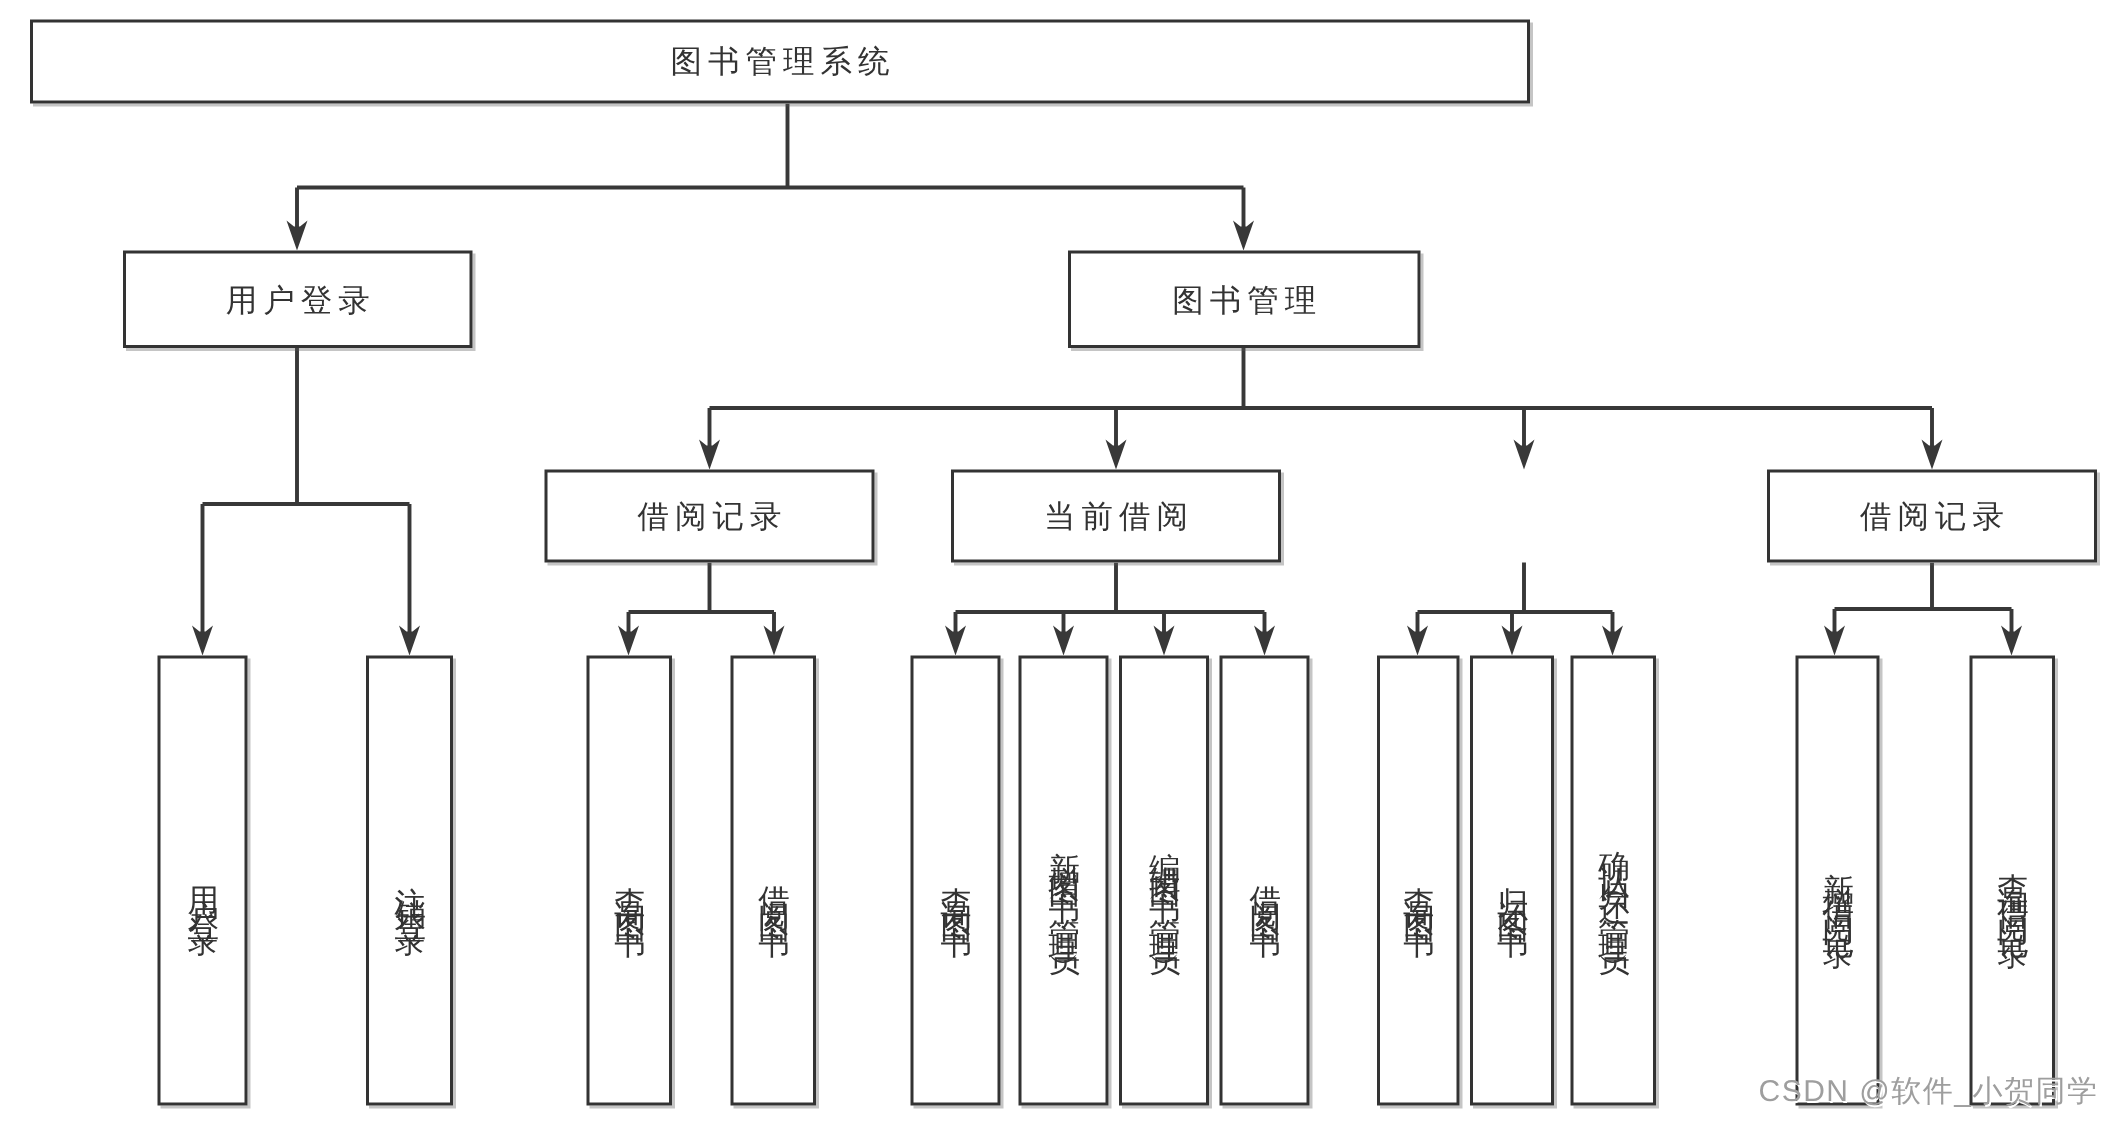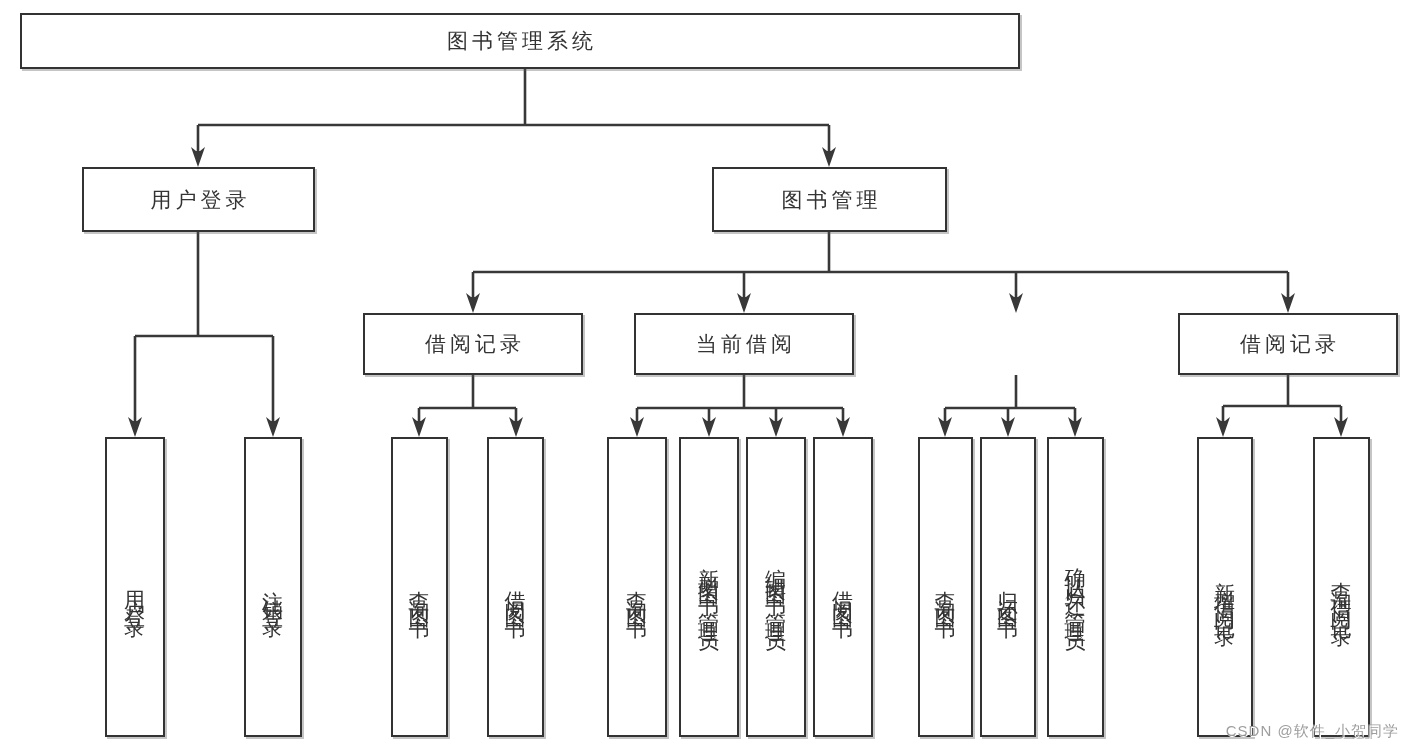--- a/index.html
+++ b/index.html
@@ -40,21 +40,21 @@
     font-size:21px;
     writing-mode:vertical-rl;
     text-orientation:mixed;
     letter-spacing:9px;
     padding-top:9px; 
     line-height:1;
   }
   .watermark{
     position:absolute;
     right:6px;bottom:6px;
-    font-size:15px;
+    font-size:20px;
     letter-spacing:1px;
     color:var(--watermark);
     text-shadow:1px 1px 0 #ffffff;
     z-index:3;
     white-space:nowrap;
   }
 </style>
 </head>
 <body>
 

